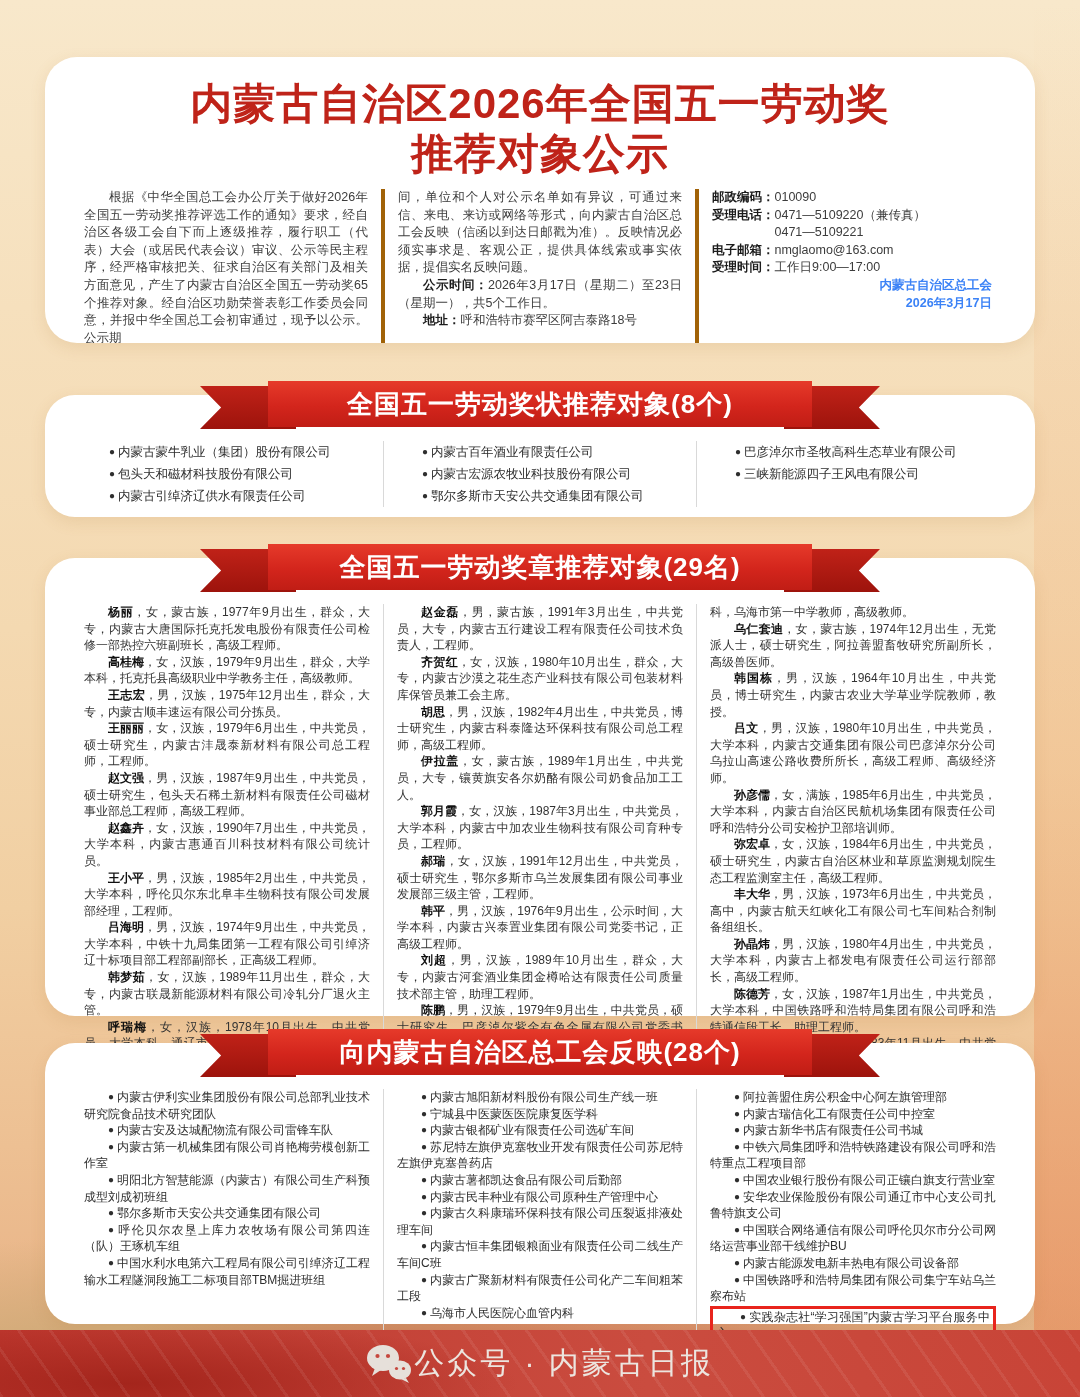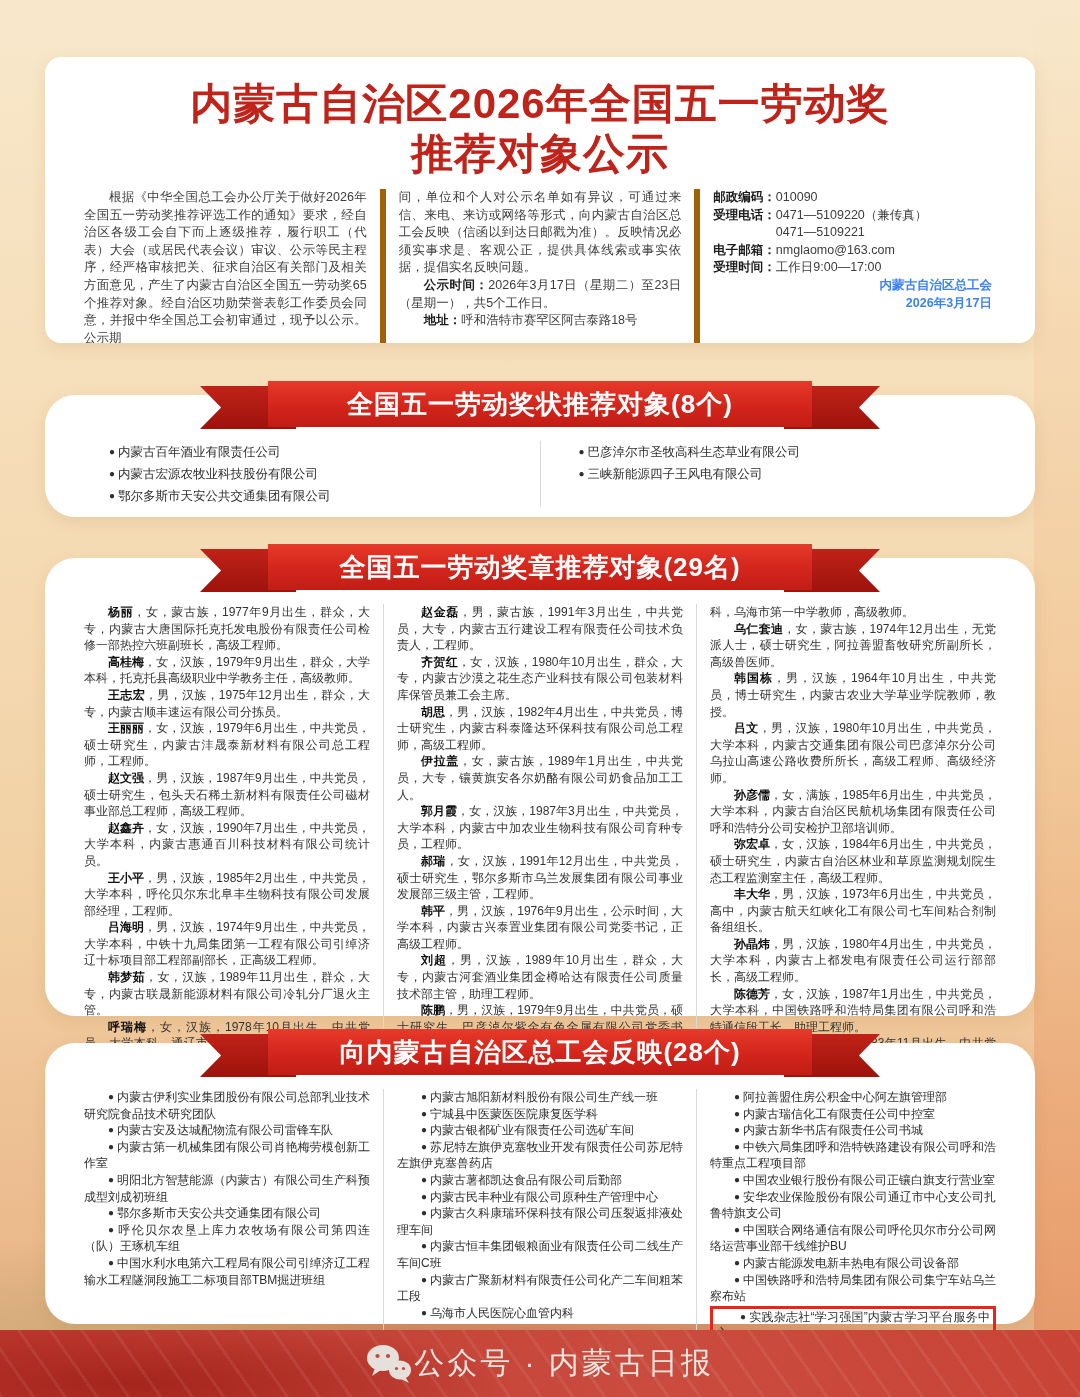--- a/index.html
+++ b/index.html
@@ -8,32 +8,32 @@
     background:linear-gradient(180deg,#f8e8cb 0%,#f6e0bd 22%,#f4d9b1 45%,#f1cfa2 65%,#edc093 82%,#e7ae82 100%);}
   .bg-right{position:absolute;right:0;top:0;width:46px;height:100%;
     background:linear-gradient(180deg,rgba(240,180,120,0) 0%,rgba(238,160,100,.25) 55%,rgba(230,125,75,.5) 100%);}
   .bg-art{position:absolute;left:0;top:1140px;width:1080px;height:257px;
     background:
       radial-gradient(120% 150% at 50% 140%, #a82c21 0%, #bf4634 28%, rgba(191,70,52,0) 55%),
       radial-gradient(75% 120% at 16% 110%, #c9a06b 0%, #d2ab79 32%, rgba(210,170,120,0) 62%),
       radial-gradient(70% 110% at 80% 112%, #d8b586 0%, rgba(216,181,134,0) 60%);}
   .card{position:absolute;left:45px;width:990px;background:#fff;border-radius:30px;
     box-shadow:0 5px 16px rgba(170,110,50,.14);overflow:hidden;}
-  #card1{top:57px;height:286px;border-radius:16px}
+  #card1{top:57px;height:286px;border-radius:32px}
   #card2{top:395px;height:122px;overflow:visible}
   #card3{top:558px;height:458px;overflow:visible}
   #card4{top:1043px;height:281px;overflow:visible}
 
   .title{margin:22px 30px 10px;text-align:center;font-weight:bold;color:#bf2319;
     font-size:42px;line-height:50px;letter-spacing:1px}
   .title .tl{display:block}
 
   .intro{display:flex;padding:0 26px}
   .icol{flex:1;padding:0 13px;font-size:12.5px;line-height:17.6px;color:#3c3c3c;text-align:justify}
-  .icol+.icol{border-left:6px solid #a16207}
+  .icol+.icol{border-left:4px solid #a16207}
   .icol p{margin:0}
   .ind{text-indent:2em}
   .icol b{color:#1c1c1c}
   .cline{margin:0}
   .lbl{font-weight:bold}
   .lbl:empty{display:inline-block;width:5em}
   .sign{text-align:right;font-weight:bold;color:#3b82f6;margin-top:3px;padding-right:4px}
 
   .ribbon{position:relative;width:680px;margin:-14px auto 0;height:48px}
   .ribbon .bar{position:absolute;left:68px;right:68px;top:0;height:46px;z-index:2;
@@ -106,20 +106,26 @@
     </div>
   </section>
 
   <section class="card" id="card2">
     <div class="ribbon">
       <span class="tail l"></span>
       <div class="bar">全国五一劳动奖状推荐对象(8个)</div>
       <span class="tail r"></span>
     </div>
     <div class="cols">
+      <div class="col">
+
+      <p class="li"><span class="blt">●</span><span>内蒙古蒙牛乳业（集团）股份有限公司</span></p>
+          <p class="li"><span class="blt">●</span><span>包头天和磁材科技股份有限公司</span></p>
+          <p class="li"><span class="blt">●</span><span>内蒙古引绰济辽供水有限责任公司</span></p>
+        </div>
       <div class="col">
 
       <p class="li"><span class="blt">●</span><span>内蒙古百年酒业有限责任公司</span></p>
           <p class="li"><span class="blt">●</span><span>内蒙古宏源农牧业科技股份有限公司</span></p>
           <p class="li"><span class="blt">●</span><span>鄂尔多斯市天安公共交通集团有限公司</span></p>
         </div>
       <div class="col">
 
       <p class="li"><span class="blt">●</span><span>巴彦淖尔市圣牧高科生态草业有限公司</span></p>
           <p class="li"><span class="blt">●</span><span>三峡新能源四子王风电有限公司</span></p>

